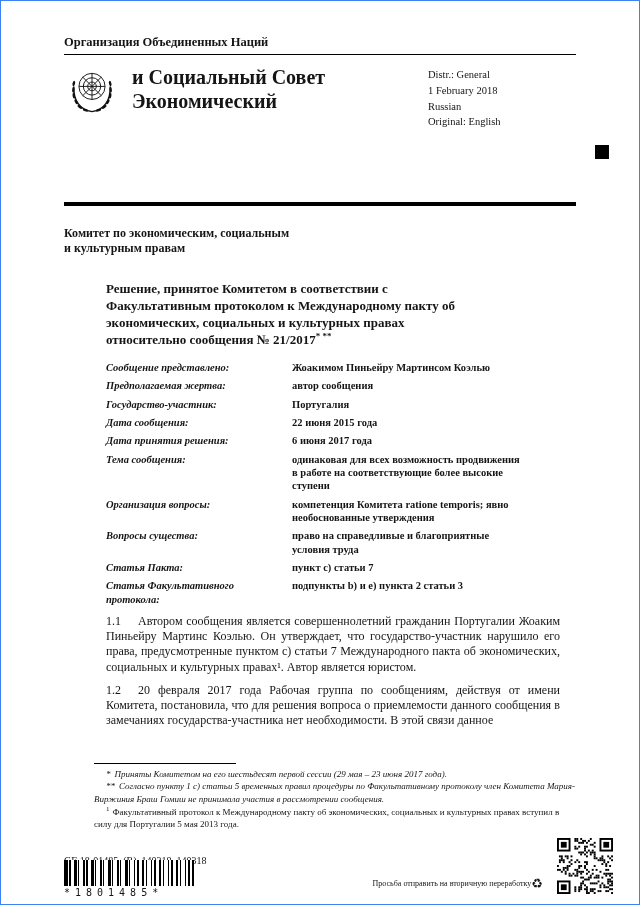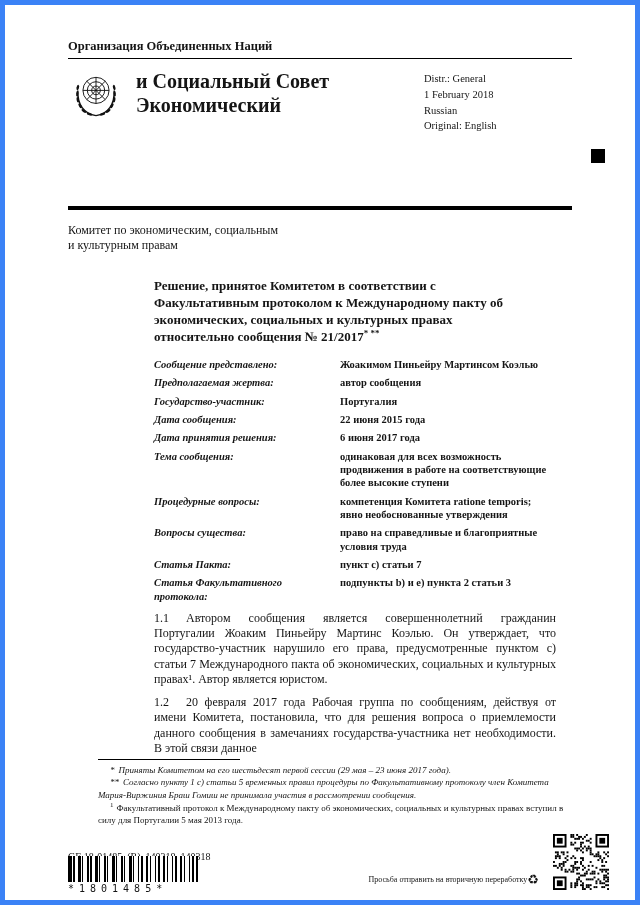--- a/index.html
+++ b/index.html
@@ -2,21 +2,21 @@
 <html><head>
 <meta charset="utf-8">
 <style>
   * { box-sizing: border-box; }
   html, body { margin: 0; padding: 0; background: #ffffff; }
   .page {
     position: relative;
     width: 640px;
     height: 905px;
     background: #ffffff;
-    border: 5px solid #3b82f6;
+    border: 1px solid #3b82f6;
     font-family: "Liberation Serif", serif;
     color: #151515;
     overflow: hidden;
   }
   .content { padding: 34px 63px 0 63px; }
 
   
   .topbar {
     display: flex;
     justify-content: space-between;
@@ -32,23 +32,23 @@
   
   .masthead { display: flex; margin-top: 9px; }
   .emblem { width: 56px; height: 56px; flex: 0 0 56px; margin-right: 12px; }
   .council { flex: 1 1 auto; font-weight: bold; font-size: 20px; line-height: 1.18; padding-top: 2px; }
   .distr-block { flex: 0 0 148px; font-size: 10.5px; line-height: 1.5; padding-top: 3px; }
 
   .regmark { position: absolute; top: 144px; right: 30px; width: 14px; height: 14px; background: #000; }
 
   .rule { height: 3.5px; background: #000; margin-top: 72px; }
 
-  .committee { margin-top: 13px; font-weight: normal; font-size: 12px; line-height: 1.25; }
-
-  .main { margin-left: 86px; margin-right: 16px; margin-top: 24px; }
+  .committee { margin-top: 20px; font-weight: bold; font-size: 12px; line-height: 1.25; }
+
+  .main { margin-left: 42px; margin-right: 16px; margin-top: 24px; }
   .doc-title { font-weight: bold; font-size: 13px; line-height: 1.33; width: 356px; }
   .title-marks { vertical-align: super; font-size: 9px; font-weight: bold; }
 
   .info-table { margin-top: 12px; font-size: 10.5px; line-height: 1.27; font-weight: bold; }
   .info-row { display: flex; margin-bottom: 5px; }
   .info-label { flex: 0 0 158px; font-style: italic; }
   .info-value { margin-left: 28px; width: 228px; }
 
   .para { margin-top: 8px; font-size: 12px; line-height: 1.27; text-align: justify; }
   .para .pnum { padding-right: 17px; }
@@ -163,21 +163,21 @@
         </div>
         <div class="info-row">
           <div class="info-label">Дата принятия решения:</div>
           <div class="info-value">6 июня 2017 года</div>
         </div>
         <div class="info-row">
           <div class="info-label">Тема сообщения:</div>
           <div class="info-value">одинаковая для всех возможность продвижения в работе на соответствующие более высокие ступени</div>
         </div>
         <div class="info-row">
-          <div class="info-label">Процедурные вопросы:</div>
+          <div class="info-label">Организация вопросы:</div>
           <div class="info-value">компетенция Комитета ratione temporis; явно необоснованные утверждения</div>
         </div>
         <div class="info-row">
           <div class="info-label">Вопросы существа:</div>
           <div class="info-value">право на справедливые и благоприятные условия труда</div>
         </div>
         <div class="info-row">
           <div class="info-label">Статья Пакта:</div>
           <div class="info-value">пункт c) статьи 7</div>
         </div>

